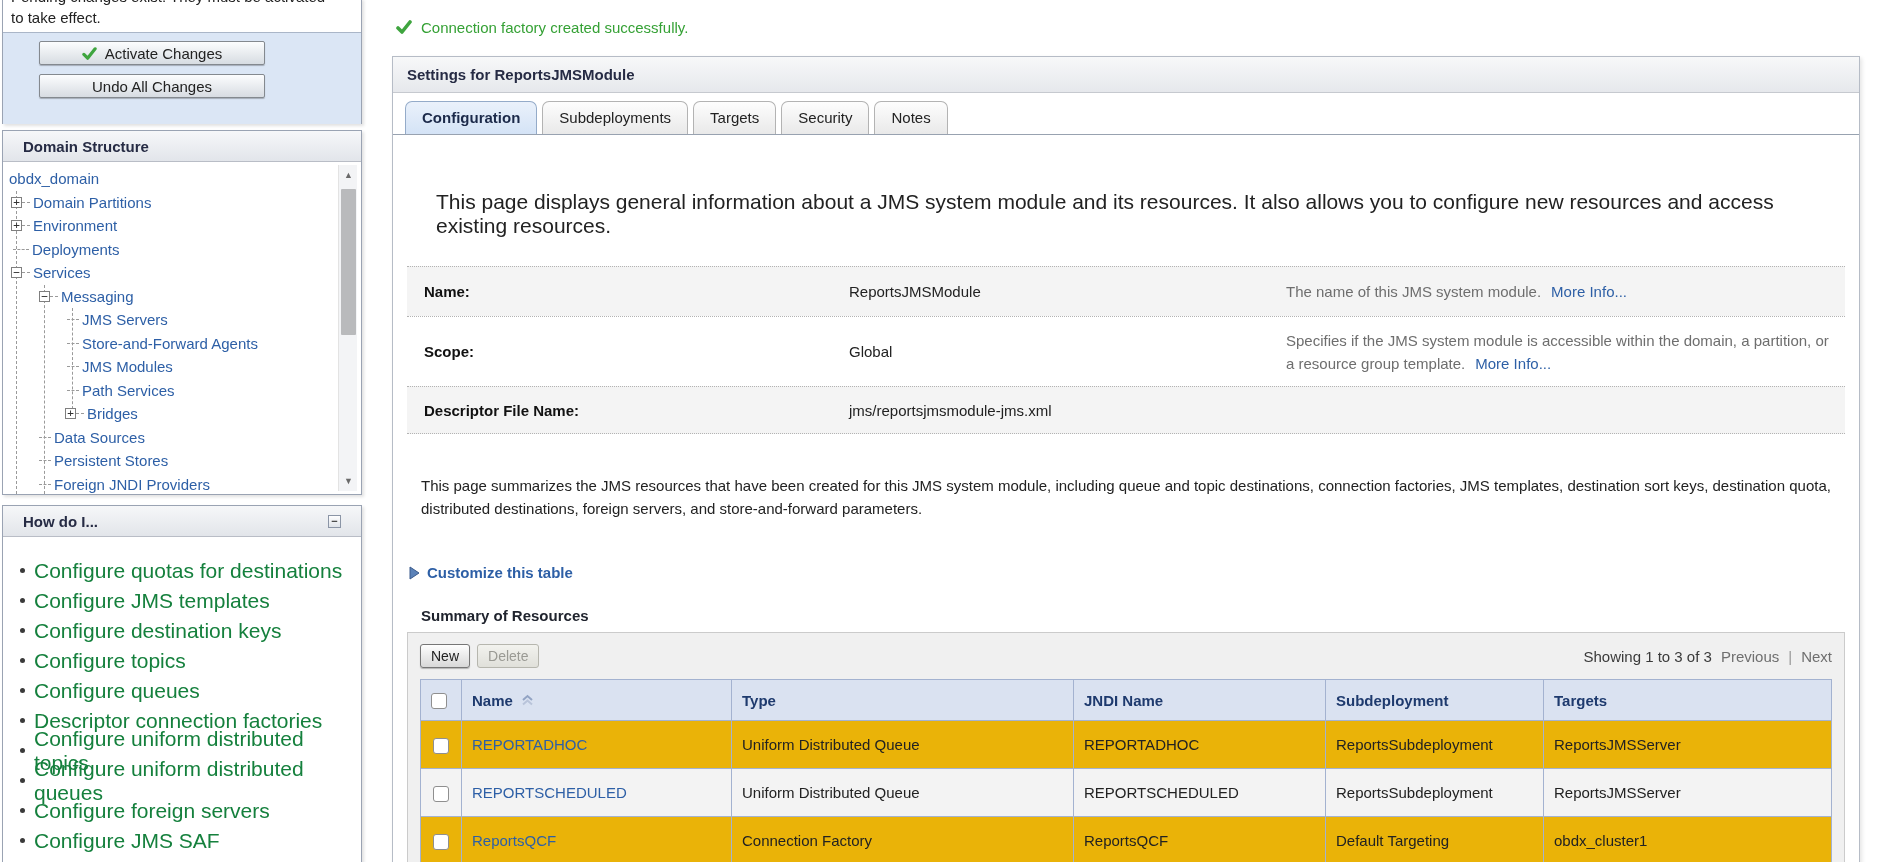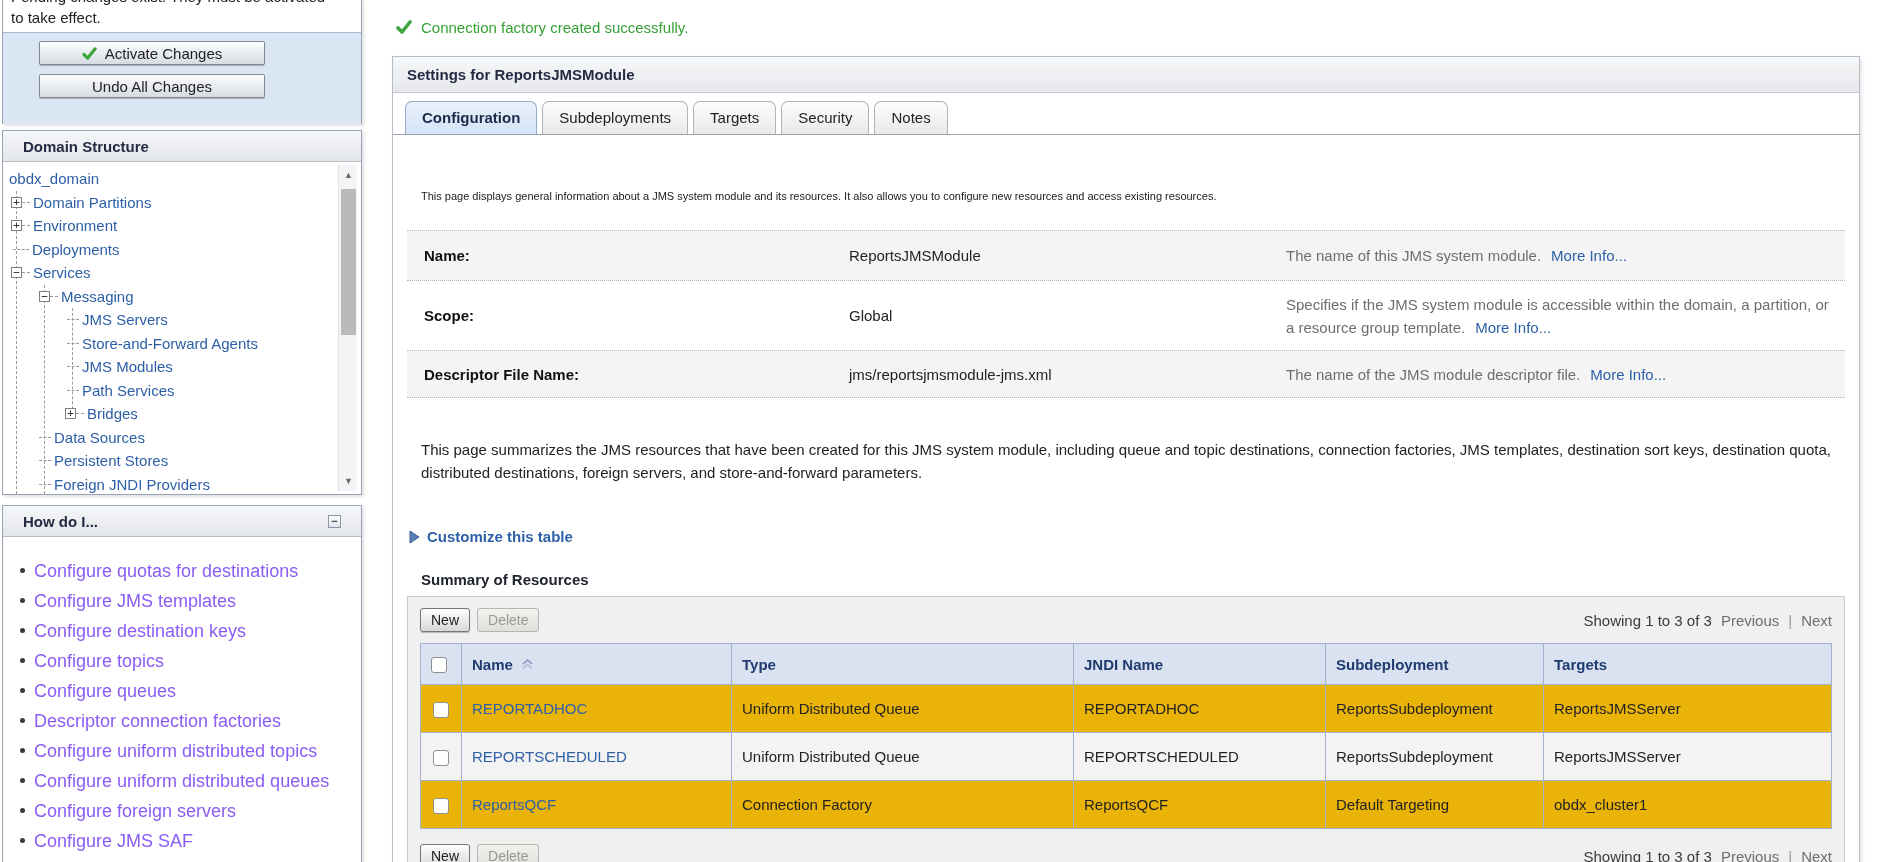--- a/index.html
+++ b/index.html
@@ -61,21 +61,21 @@
   .sbar {
     position:absolute; top:3px; right:4px; bottom:3px; width:19px;
     background:#f3f4f6; border-left:1px solid #e3e3e3; z-index:3;
   }
   .sarr { position:absolute; left:0; width:19px; height:16px; color:#6a6a6a; font-size:9px; line-height:16px; text-align:center; cursor:pointer; }
   .sarr.up { top:2px; } .sarr.down { bottom:2px; }
   .sthumb { position:absolute; left:2px; top:24px; width:15px; height:146px; background:#b9babc; border-radius:1px; cursor:pointer; }
   .hlist { margin:19px 0 0 0; padding:0 0 0 31px; list-style:none; }
   .hitem { height:30px; display:flex; align-items:center; position:relative; }
   .hitem::before { content:''; position:absolute; left:-14px; top:12px; width:5px; height:5px; border-radius:50%; background:#3a3a3a; }
-  .hlink { color:#8b5cf6; font-size:18px; }
+  .hlink { color:#15803d; font-size:21px; }
 
   
   .main { position:absolute; left:392px; top:0; width:1468px; }
   .msg { margin:16px 0 0 4px; display:flex; align-items:center; gap:9px; height:22px; }
   .msg span { color:#35a135; font-size:15px; }
   .sbox {
     margin-top:18px; background:#fff; border:1px solid #b6bcc6;
     box-shadow:2px 2px 4px rgba(0,0,0,.10); height:810px; overflow:hidden;
   }
   .shead {
@@ -86,21 +86,21 @@
   .tab {
     padding:7px 16px 8px; border:1px solid #b3b3b3; border-bottom:none;
     border-radius:7px 7px 0 0; background:linear-gradient(#fdfdfd,#e9e9e9);
     font-size:15px; color:#222; cursor:pointer;
   }
   .tab.active {
     background:linear-gradient(#eaf1fb,#d4e3f6); border-color:#94abc9;
     font-weight:bold; color:#1c2a4a;
   }
   .scontent { padding:0 14px; }
-  .intro { margin:55px 0 0 14px; font-size:11px; color:#222; }
+  .intro { margin:55px 0 0 29px; font-size:21px; color:#222; }
   .ftable { margin-top:28px; }
   .frow { display:grid; grid-template-columns:442px 437px 1fr; align-items:center; border-top:1px dotted #b3b3b3; }
   .frow:nth-child(odd) { background:#f4f4f4; }
   .frow:nth-child(1) { min-height:50px; }
   .frow:nth-child(2) { min-height:70px; }
   .frow:nth-child(3) { min-height:48px; border-bottom:1px dotted #b3b3b3; }
   .flabel { font-weight:bold; color:#111; font-size:15px; padding-left:17px; }
   .fvalue { font-size:15px; color:#222; }
   .fhelp { font-size:15px; color:#6e6e6e; line-height:23px; max-width:545px; padding:6px 0; }
   .more { color:#2d5fa6; margin-left:10px; white-space:nowrap; }
@@ -300,21 +300,20 @@
             <div class="fhelp"><span>The name of this JMS system module.</span><a class="more">More Info...</a></div>
           </div>
           <div class="frow">
             <div class="flabel">Scope:</div>
             <div class="fvalue">Global</div>
             <div class="fhelp"><span>Specifies if the JMS system module is accessible within the domain, a partition, or a resource group template.</span><a class="more">More Info...</a></div>
           </div>
           <div class="frow">
             <div class="flabel">Descriptor File Name:</div>
             <div class="fvalue">jms/reportsjmsmodule-jms.xml</div>
-            <div class="fhelp"><span>The name of the JMS module descriptor file.</span><a class="more">More Info...</a></div>
           </div>
         </div>
 
       <p class="sum">This page summarizes the JMS resources that have been created for this JMS system module, including queue and topic destinations, connection factories, JMS templates, destination sort keys, destination quota, distributed destinations, foreign servers, and store-and-forward parameters.</p>
 
       <div class="customize">
         <svg width="11" height="14" viewBox="0 0 11 14">
             <path d="M1 1 L10 7 L1 13 Z" fill="#5b82b8" stroke="#3a5a8c"></path>
           </svg>
         <span>Customize this table</span>

